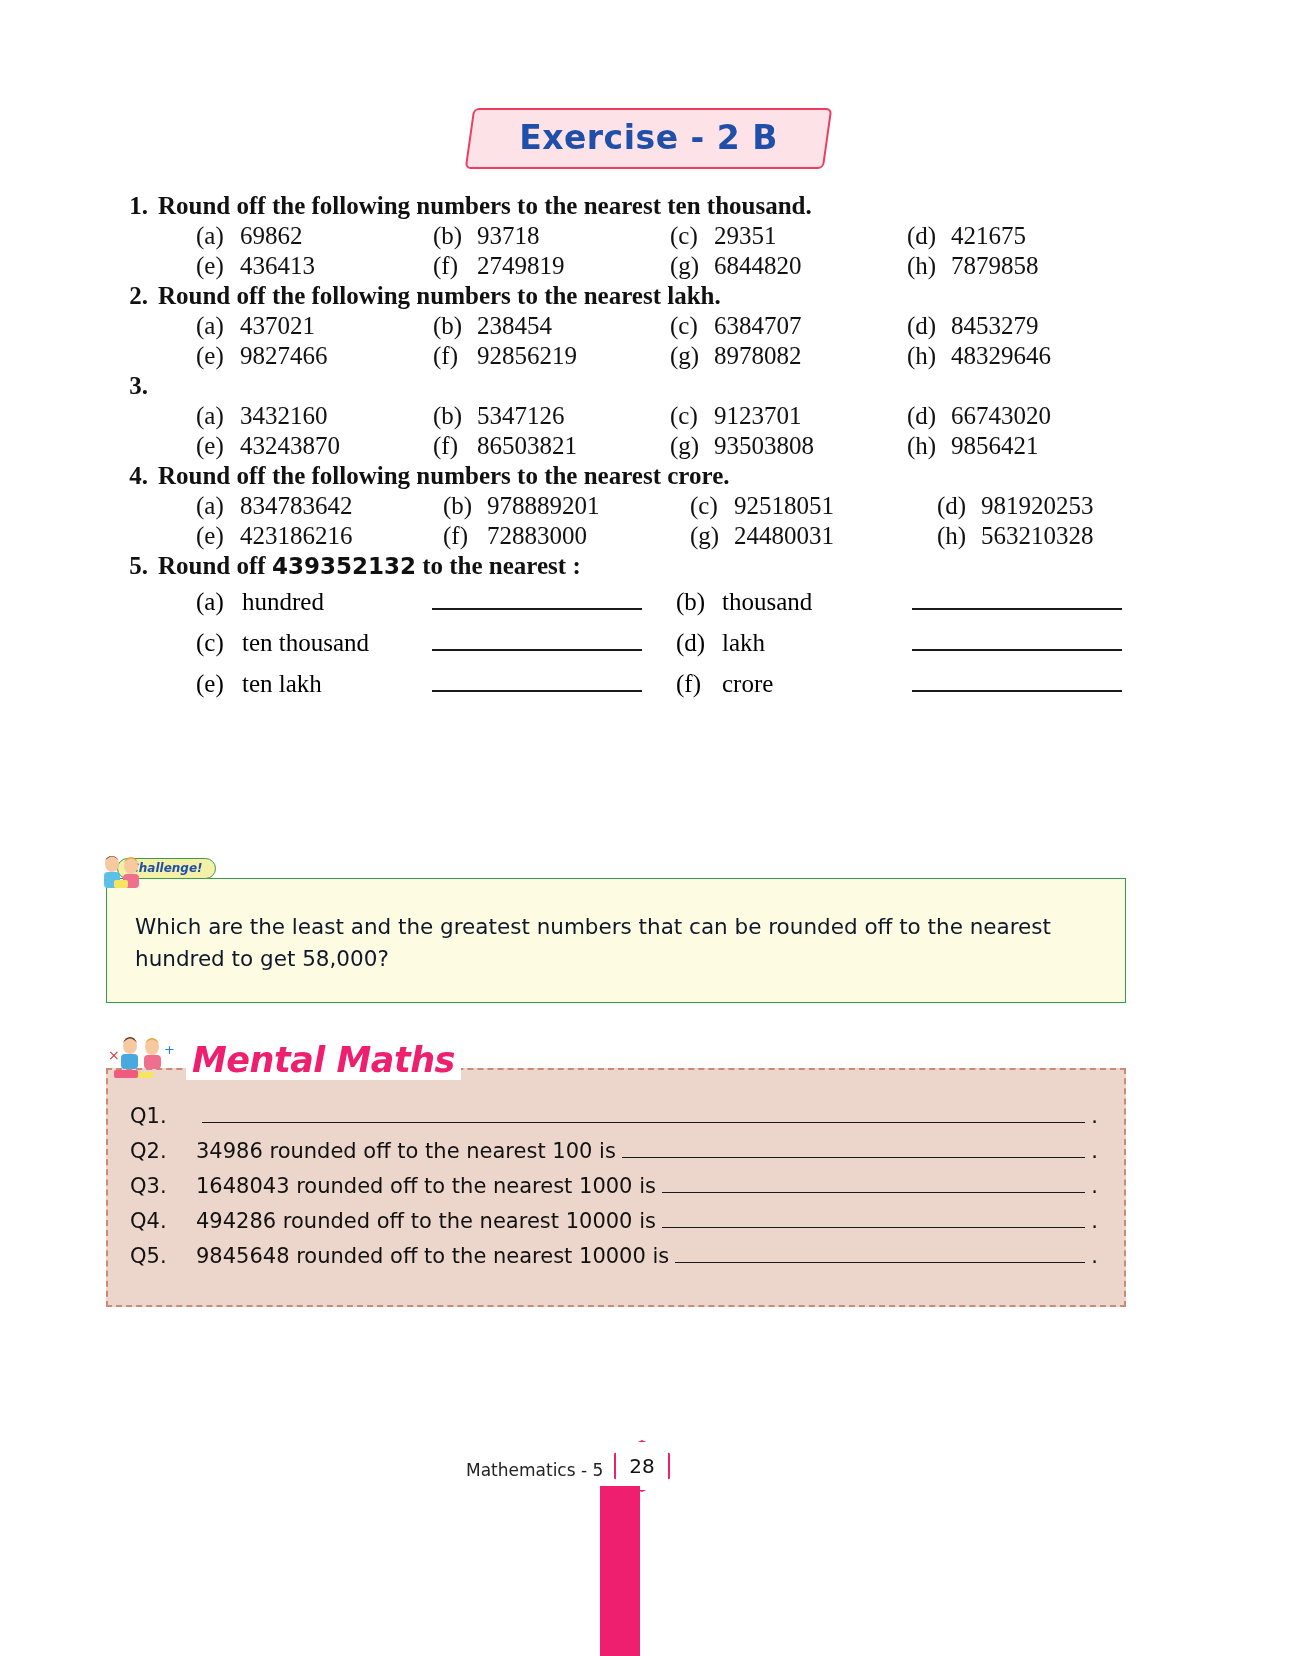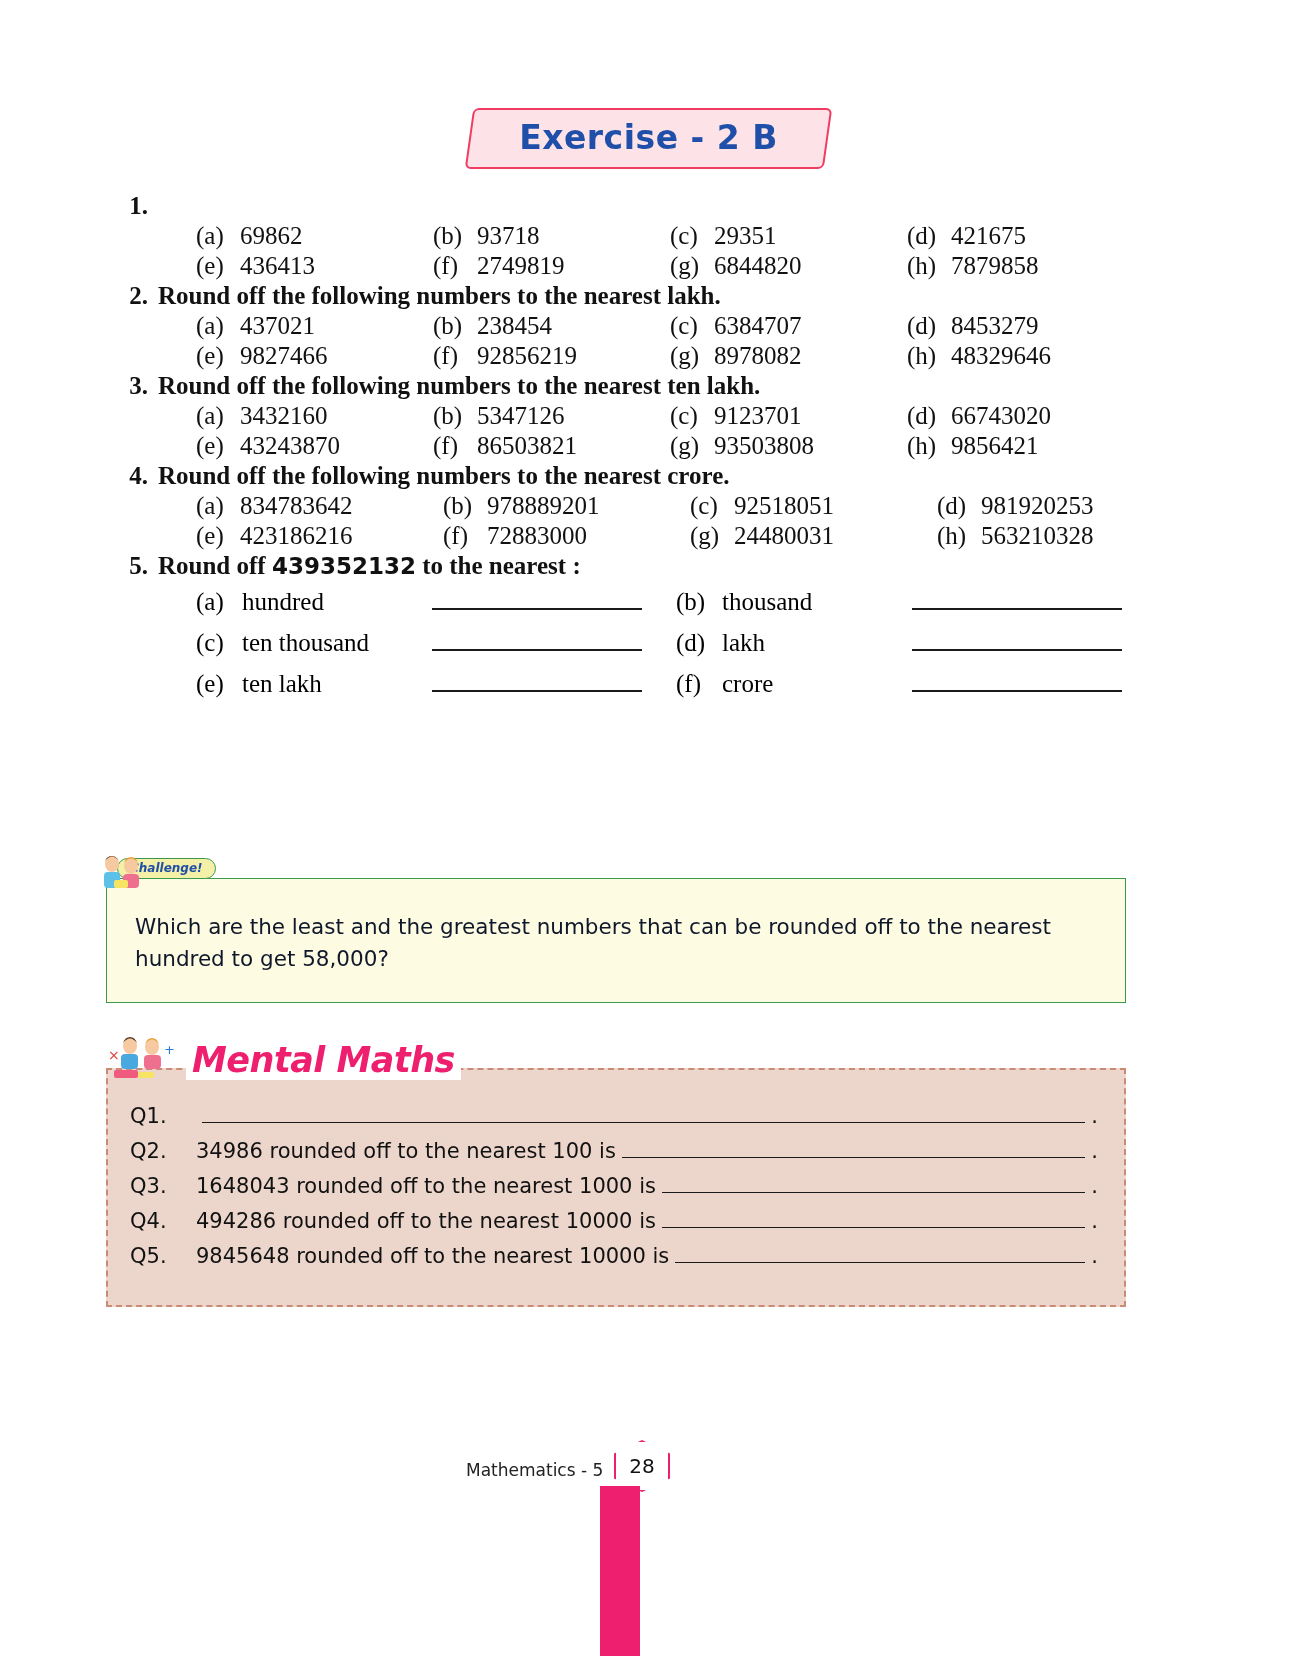--- a/index.html
+++ b/index.html
@@ -271,20 +271,21 @@
   <div class="banner-wrap">
     <div class="banner">
       <span class="banner-text">Exercise - 2 B</span>
     </div>
   </div>
 
   <div class="qlist">
 
     <div class="qrow">
       <span class="qnum">1.</span>
+      <span class="qtext">Round off the following numbers to the nearest ten thousand.</span>
     </div>
     <div class="answers cols-a">
       <span class="ans">
           <span class="lbl">(a)</span>
           <span>69862</span>
         </span>
       <span class="ans">
           <span class="lbl">(b)</span>
           <span>93718</span>
         </span>
@@ -352,21 +353,20 @@
           <span>8978082</span>
         </span>
       <span class="ans">
           <span class="lbl">(h)</span>
           <span>48329646</span>
         </span>
     </div>
 
     <div class="qrow">
       <span class="qnum">3.</span>
-      <span class="qtext">Round off the following numbers to the nearest ten lakh.</span>
     </div>
     <div class="answers cols-a">
       <span class="ans">
           <span class="lbl">(a)</span>
           <span>3432160</span>
         </span>
       <span class="ans">
           <span class="lbl">(b)</span>
           <span>5347126</span>
         </span>

